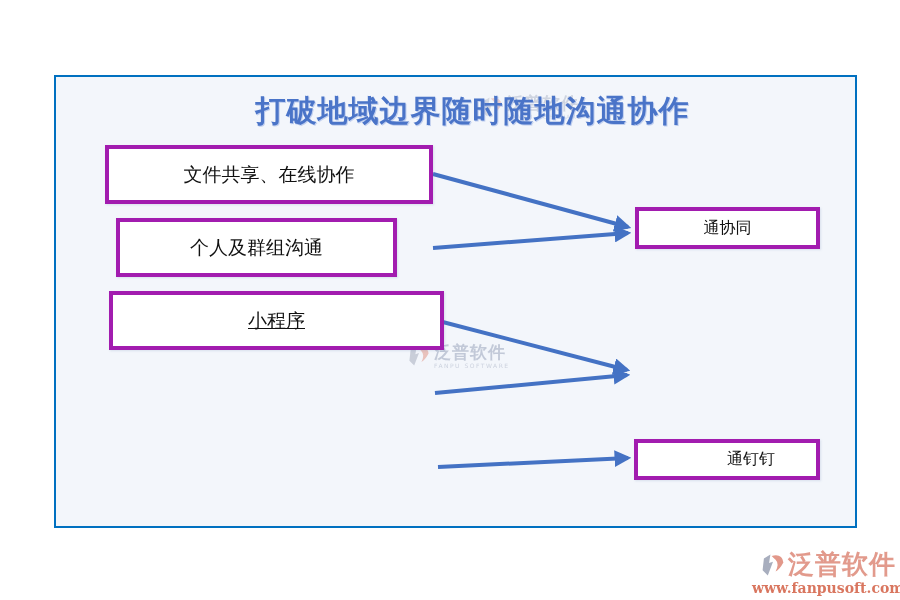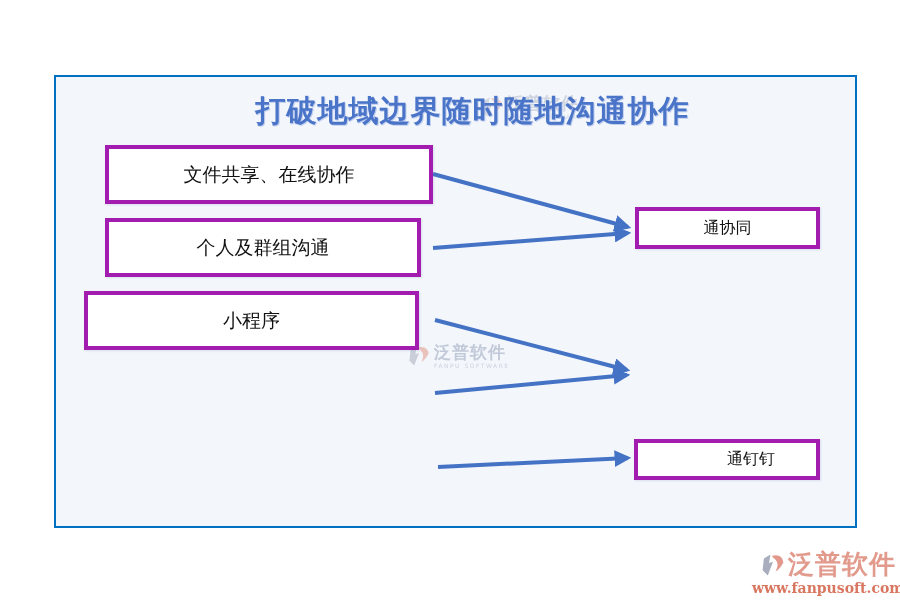--- a/index.html
+++ b/index.html
@@ -20,22 +20,22 @@
 
   .box {
     position: absolute; background: #ffffff; border: 4px solid #a21caf;
     display: flex; align-items: center; justify-content: center;
     font-size: 19px; color: #111111; z-index: 2;
     box-shadow: 1px 1px 2px rgba(100,130,180,0.18);
   }
   .box.small { font-size: 16px; }
 
   .b1 { left: 49px;  top: 68px;  width: 328px; height: 59px; }
-  .b2 { left: 49px;  top: 141px; width: 316px; height: 59px; }
-  .b3 { left: 28px;  top: 214px; width: 335px; height: 59px; }
+  .b2 { left: 60px;  top: 141px; width: 281px; height: 59px; }
+  .b3 { left: 53px;  top: 214px; width: 335px; height: 59px; text-decoration: underline; }
   .b4 { left: 44px;  top: 287px; width: 335px; height: 59px; }
   .b5 { left: 49px;  top: 362px; width: 333px; height: 56px; }
 
   .r1 { left: 579px; top: 130px; width: 185px; height: 42px; }
   .r2 { left: 577px; top: 274px; width: 188px; height: 41px; }
   .r3 { left: 578px; top: 362px; width: 186px; height: 41px; padding-left: 48px; }
 
   .arrows { position: absolute; left: 0; top: 0; width: 803px; height: 453px; z-index: 1; }
 
   .watermark {

